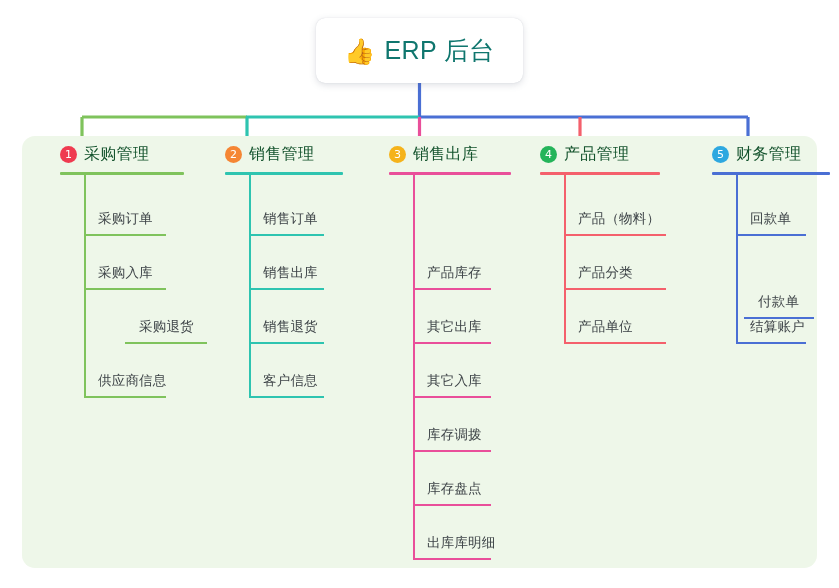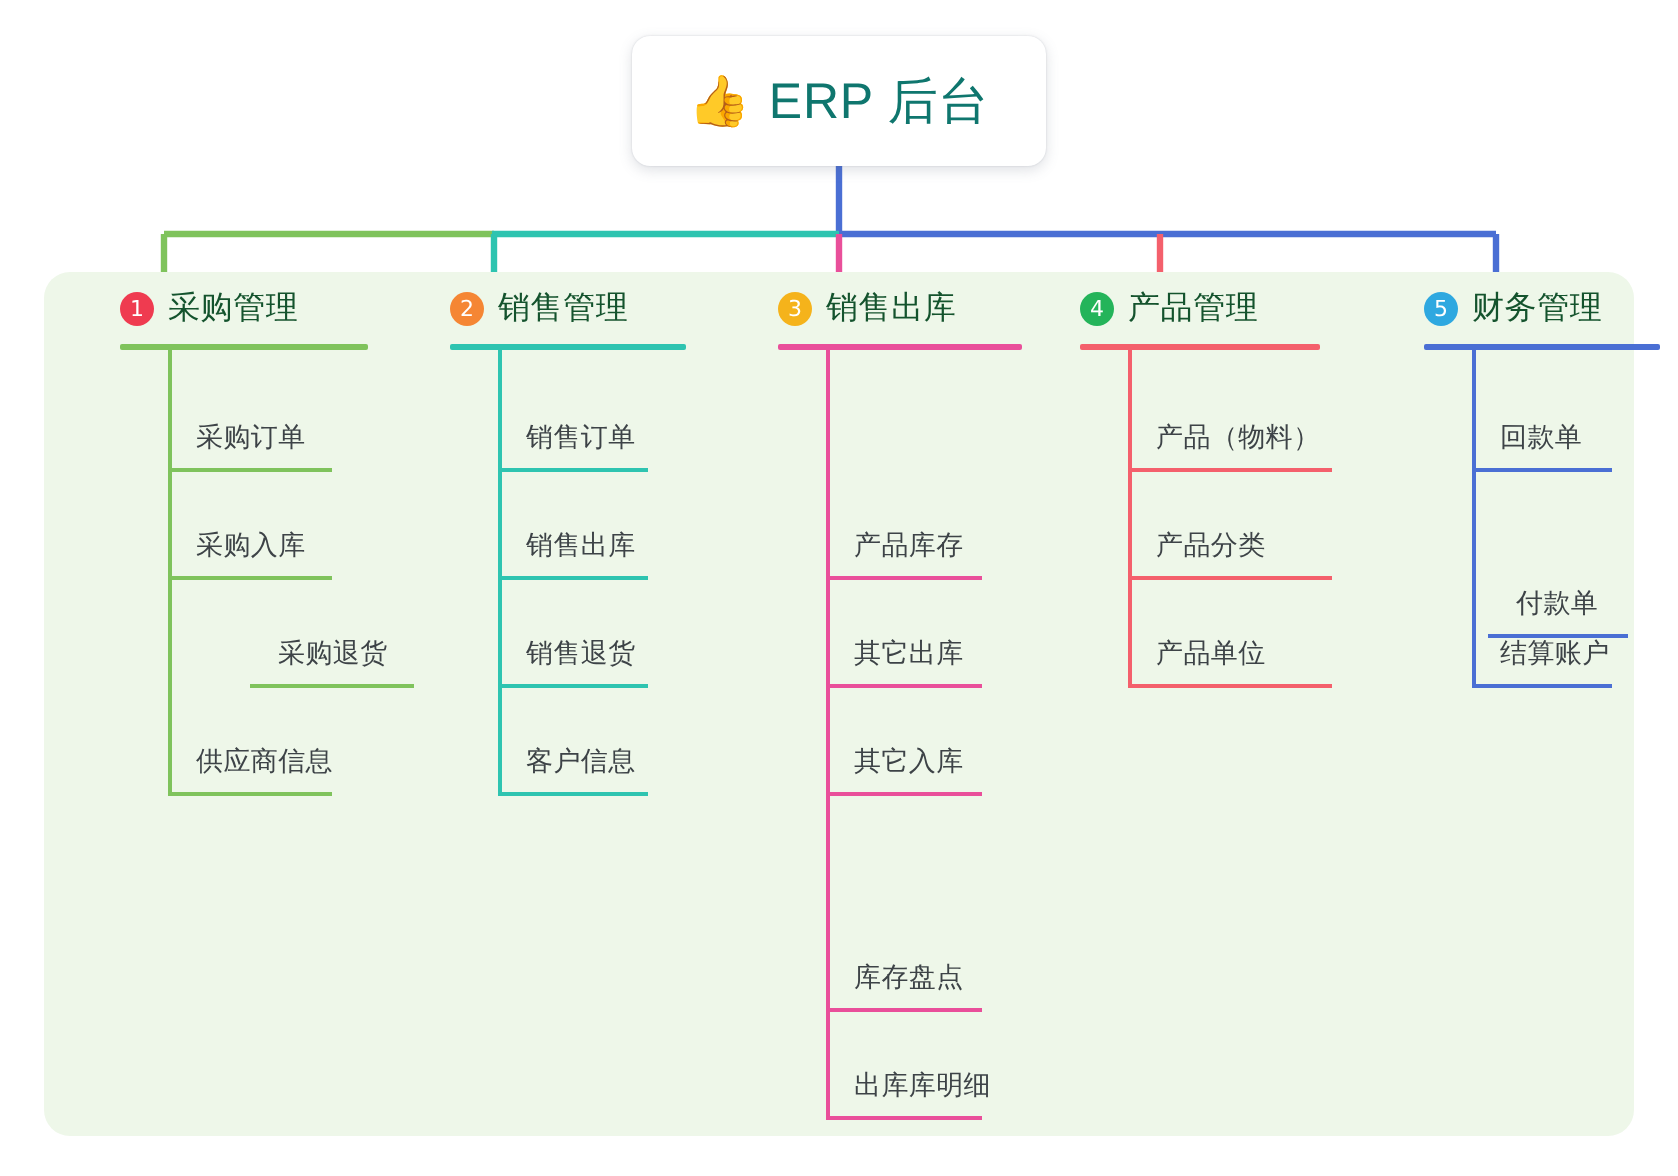--- a/index.html
+++ b/index.html
@@ -240,20 +240,24 @@
           <div class="item-rule" style="width: 78px; background: rgb(233, 79, 154);"></div>
         </div>
         <div class="item" style="left: 38px; top: 154px; width: 98px;">
           <span class="item-label">其它出库</span>
           <div class="item-rule" style="width: 78px; background: rgb(233, 79, 154);"></div>
         </div>
         <div class="item" style="left: 38px; top: 208px; width: 98px;">
           <span class="item-label">其它入库</span>
           <div class="item-rule" style="width: 78px; background: rgb(233, 79, 154);"></div>
         </div>
+        <div class="item" style="left: 38px; top: 262px; width: 98px;">
+          <span class="item-label">库存调拨</span>
+          <div class="item-rule" style="width: 78px; background: rgb(233, 79, 154);"></div>
+        </div>
         <div class="item" style="left: 38px; top: 316px; width: 98px;">
           <span class="item-label">库存盘点</span>
           <div class="item-rule" style="width: 78px; background: rgb(233, 79, 154);"></div>
         </div>
         <div class="item" style="left: 38px; top: 370px; width: 98px;">
           <span class="item-label">出库库明细</span>
           <div class="item-rule" style="width: 78px; background: rgb(233, 79, 154);"></div>
         </div>
       </div>
       <div class="column" style="left: 504px; width: 150px; height: 218px;">

